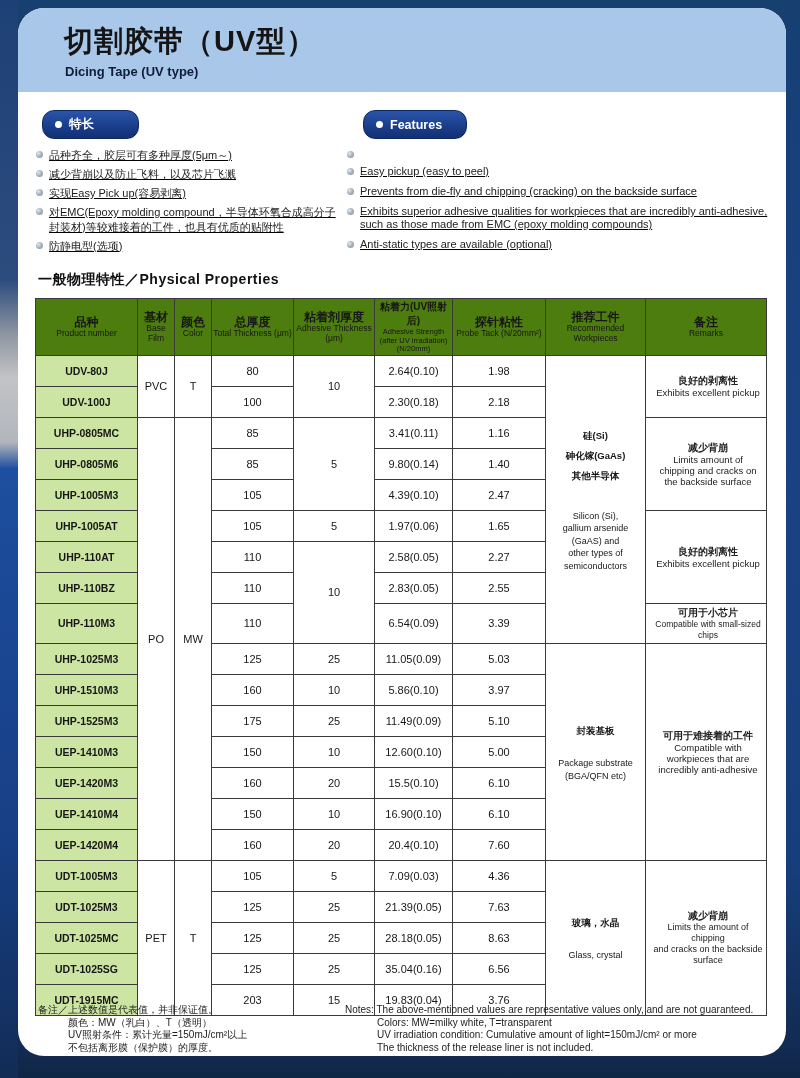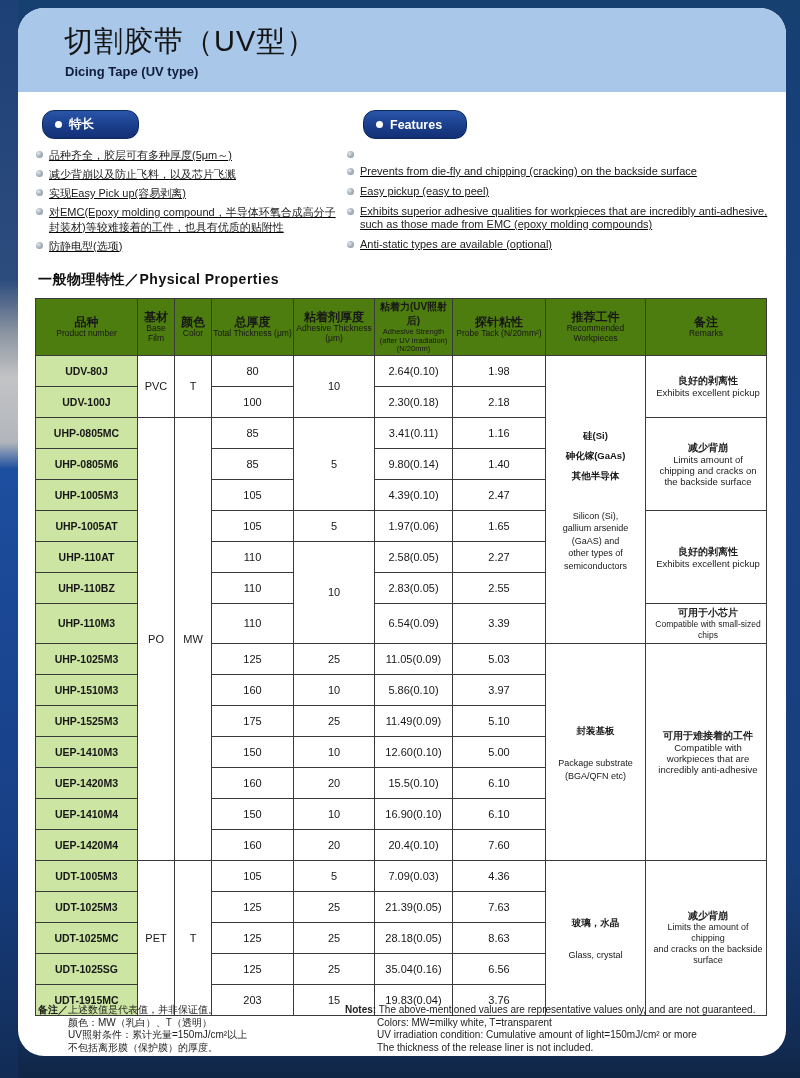--- a/index.html
+++ b/index.html
@@ -14,21 +14,21 @@
     background:linear-gradient(180deg,#1d4076 0%,#2d4c7e 26%,#8d96a2 31%,#c2c3c5 35%,#b2b6bc 41%,#1d4fa0 43.5%,#1b4896 55%,#173f85 78%,#122c55 100%);
   }
   .card{
     position:absolute; left:18px; top:8px; width:768px; height:1048px;
     background:#ffffff; border-radius:26px; overflow:hidden;
   }
   .hdr-panel{
     position:absolute; left:0; top:0; width:768px; height:84px;
     background:#a9c7e9; border-radius:26px 26px 0 0;
   }
-  .title{ position:absolute; left:46px; top:14px; font-size:29px; font-weight:normal; color:#151515; letter-spacing:1px; }
+  .title{ position:absolute; left:46px; top:14px; font-size:29px; font-weight:bold; color:#151515; letter-spacing:1px; }
   .subtitle{ position:absolute; left:47px; top:56px; font-size:13px; font-weight:bold; color:#101c3c; }
 
   .pill{
     position:absolute; top:102px; height:29px; display:flex; align-items:center;
     background:linear-gradient(180deg,#2a55a8 0%,#1a3e8c 55%,#142f75 100%);
     border:1px solid #0d2a60; border-radius:12px; padding:0 12px;
   }
   .pill .dot{ width:7px; height:7px; border-radius:50%; background:#ffffff; margin-right:7px; flex:0 0 auto; }
   .pill .lbl{ color:#ffffff; font-weight:bold; font-size:12.5px; white-space:nowrap; }
   .pill-zh{ left:24px; width:97px; }
@@ -59,21 +59,21 @@
   .wp-zh{ font-size:9.5px; font-weight:bold; line-height:20px; white-space:pre-line; }
   .wp-en{ font-size:9px; line-height:12.5px; white-space:pre-line; }
   .gap-lg{ margin-top:24px; } .gap-md{ margin-top:16px; }
   td.rm{ text-align:left; padding:2px 3px 2px 7px; }
   .rm-zh{ font-size:10px; font-weight:bold; line-height:13px; color:#222; }
   .rm-en{ font-size:9.5px; line-height:11px; white-space:pre-line; color:#222; }
 
   .notes{ position:absolute; top:996px; font-size:10px; color:#1c1c1c; }
   .notes-zh{ left:20px; width:300px; line-height:12.5px; }
   .notes-en{ left:327px; width:430px; line-height:12.5px; font-size:10px; }
-  .notes .lead b{ font-weight:bold;margin-top:48px; }
+  .notes .lead b{ font-weight:normal;margin-top:48px; }
   .notes .ind{ padding-left:32px; }
   .notes-zh .ind{ padding-left:30px; }
 </style>
 </head>
 <body>
 
 <div class="edge-left"></div>
 
 <div class="card">
 
@@ -113,25 +113,25 @@
         <span>防静电型(选项)</span>
       </div>
   </div>
 
   <div class="feat-col feat-en">
     <div class="feat-item">
         <span class="bullet"></span>
       </div>
     <div class="feat-item">
         <span class="bullet"></span>
+        <span>Easy pickup (easy to peel)</span>
+      </div>
+    <div class="feat-item">
+        <span class="bullet"></span>
         <span>Prevents from die-fly and chipping (cracking) on the backside surface</span>
-      </div>
-    <div class="feat-item">
-        <span class="bullet"></span>
-        <span>Easy pickup (easy to peel)</span>
       </div>
     <div class="feat-item">
         <span class="bullet"></span>
         <span>Exhibits superior adhesive qualities for workpieces that are incredibly anti-adhesive, such as those made from EMC (epoxy molding compounds)</span>
       </div>
     <div class="feat-item">
         <span class="bullet"></span>
         <span>Anti-static types are available (optional)</span>
       </div>
   </div>

